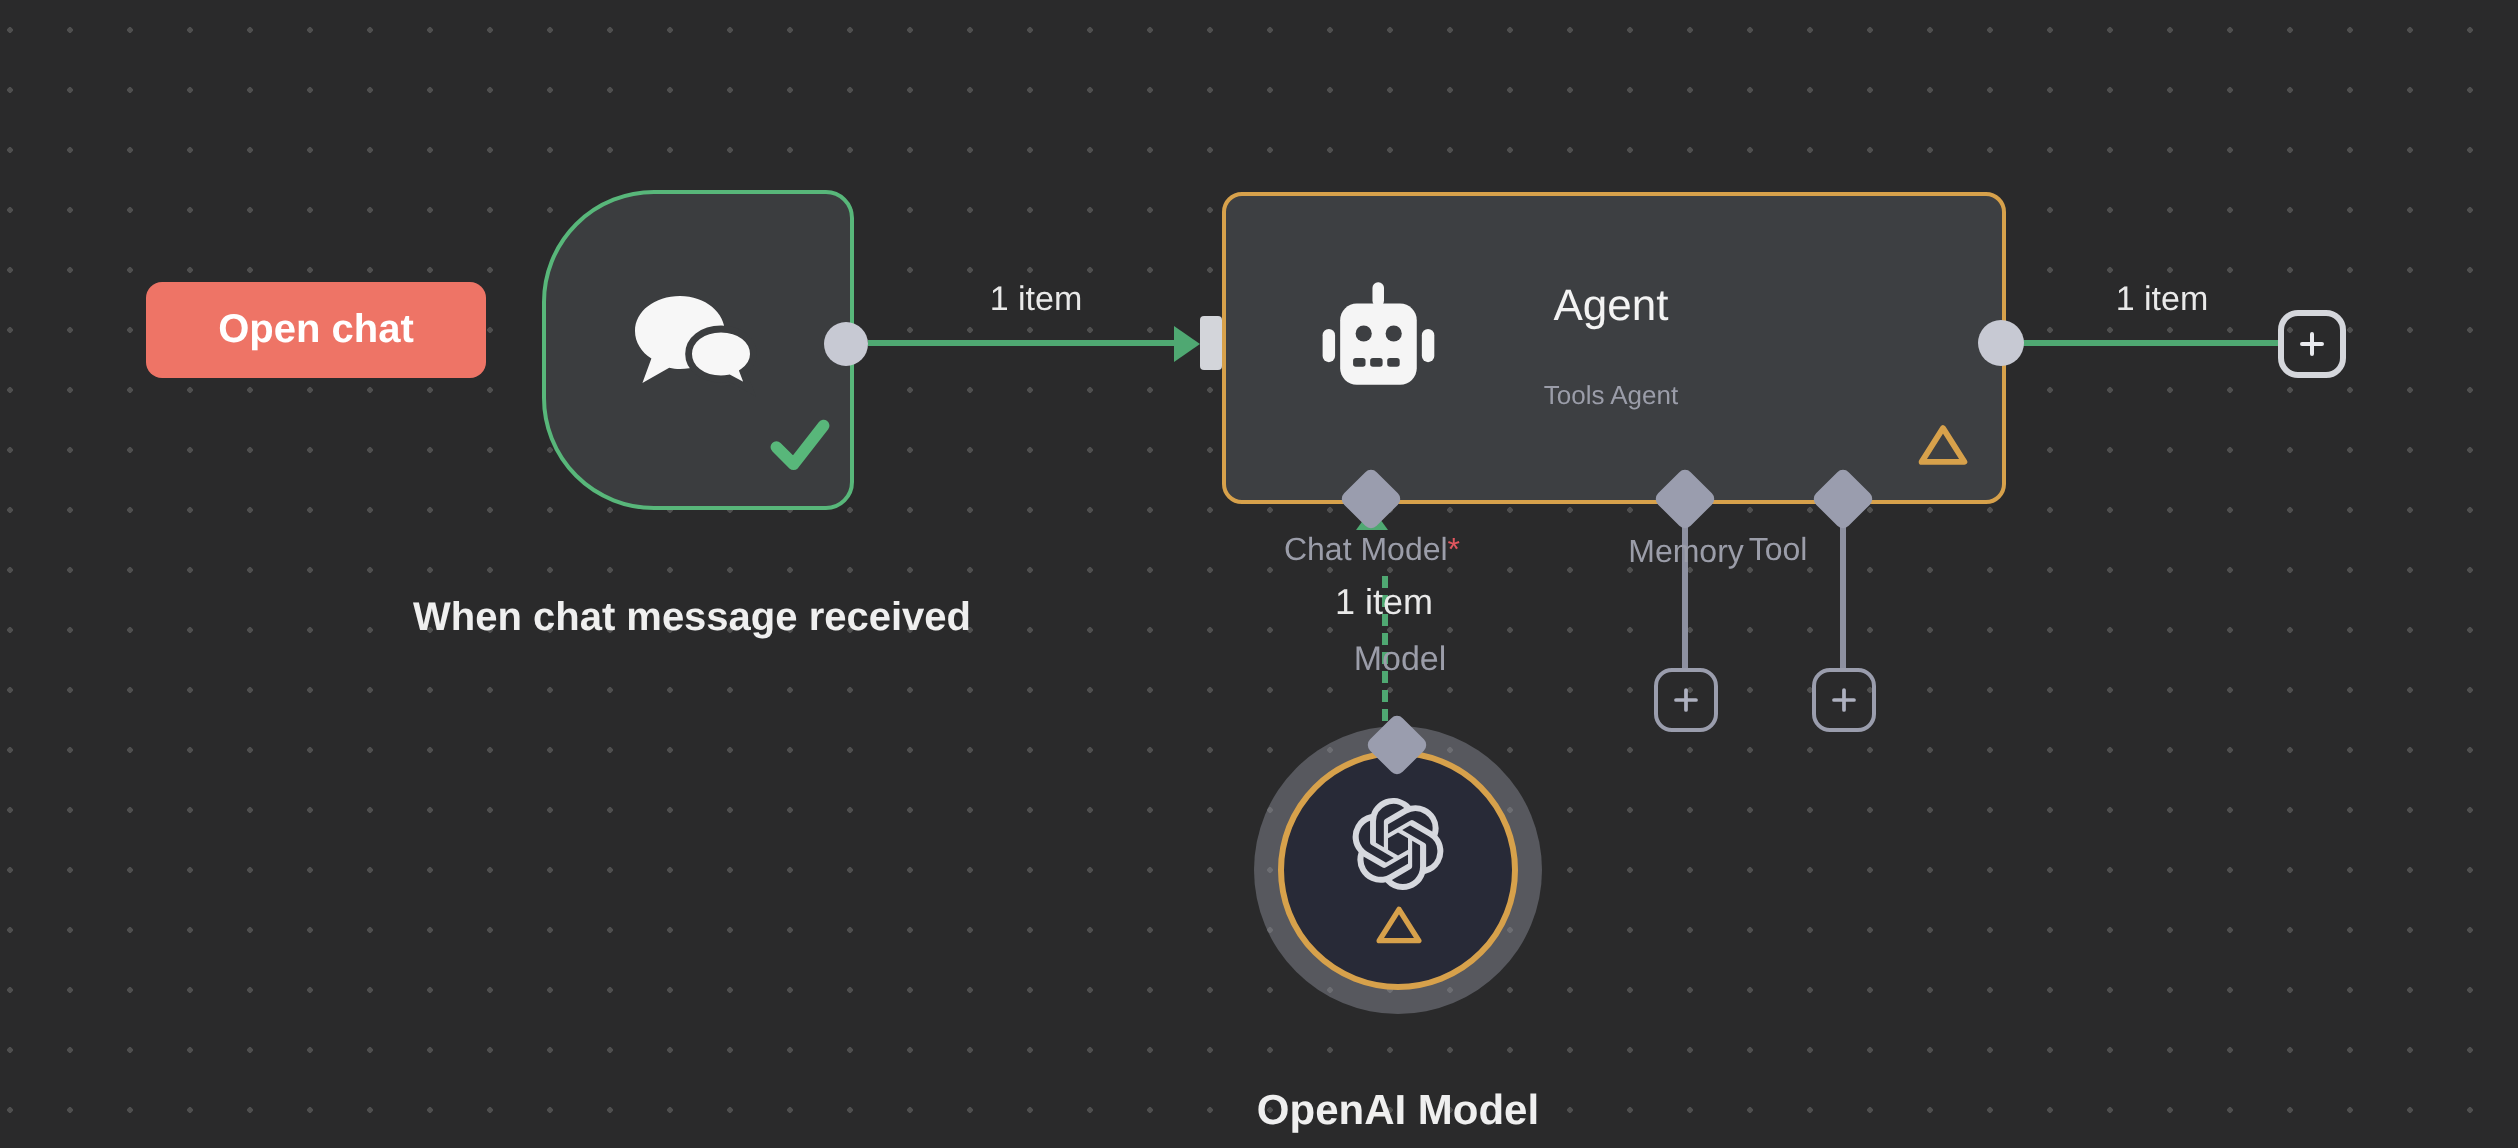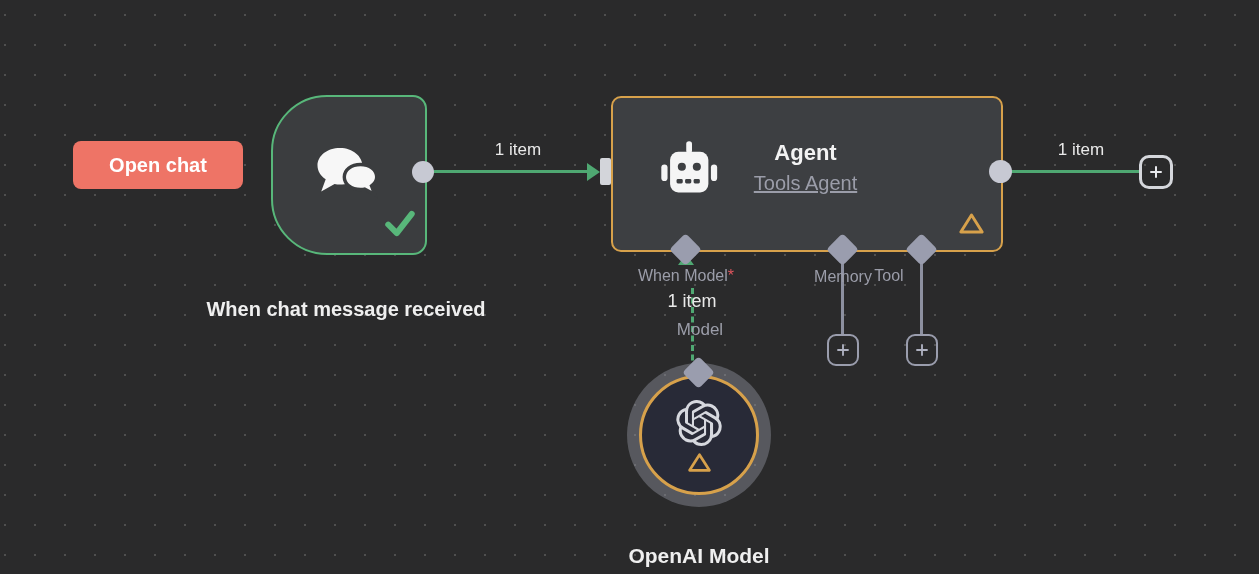--- a/index.html
+++ b/index.html
@@ -31,22 +31,22 @@
   .arrow-up{width:0;height:0;border-left:8px solid transparent;border-right:8px solid transparent;
     border-bottom:11px solid #4fa872;z-index:1;}
   .count-label{color:#e9e9e9;font-size:17px;text-align:center;width:100px;z-index:3;}
   .dash-v{width:0;border-left:3px dashed #4fa872;z-index:1;}
   .subline-v{width:3px;background:#8d90a0;z-index:1;}
   
   .agent-node{left:611px;top:96px;width:388px;height:152px;background:#3d3f42;
     border:2.5px solid #d7a14b;border-radius:10px;z-index:2;}
   .agent-icon{position:absolute;left:46px;top:42px;}
   .agent-text{position:absolute;left:95px;top:42px;width:195px;text-align:center;}
-  .agent-title{color:#f3f3f3;font-size:22px;font-weight:700;}
-  .agent-subtitle{color:#9b9da9;font-size:20px;margin-top:6px;text-decoration:underline;}
+  .agent-title{color:#f3f3f3;font-size:22px;font-weight:400;}
+  .agent-subtitle{color:#9b9da9;font-size:13px;margin-top:24px;}
   .warning-badge{position:absolute;right:16px;bottom:11px;}
   
   .port-label{color:#9b9da9;font-size:16px;text-align:center;z-index:3;}
   .required-star{color:#e0565e;}
   
   .plus-btn{display:flex;align-items:center;justify-content:center;background:transparent;
     cursor:pointer;z-index:4;box-sizing:border-box;}
   .plus-sub{width:32px;height:32px;border:2.5px solid #9a9dad;border-radius:9px;color:#aeb1c0;}
   .plus-end{left:1139px;top:155px;width:34px;height:34px;border:3px solid #d5d7dc;border-radius:10px;color:#e9eaee;}
   
@@ -114,21 +114,21 @@
       </svg>
     </span>
   </div>
   <div class="abs handle-circle" style="left:989px;top:160px;width:23px;height:23px;"></div>
 
   <div class="abs diamond" style="left:674px;top:238px;"></div>
   <div class="abs diamond" style="left:831px;top:238px;"></div>
   <div class="abs diamond" style="left:910px;top:238px;"></div>
 
   <div class="abs port-label" style="left:616px;top:267px;width:140px;">
-    <span>When Model</span><span class="required-star">*</span>
+    <span>Chat Model</span><span class="required-star">*</span>
   </div>
   <div class="abs port-label" style="left:793px;top:268px;width:100px;">Memory</div>
   <div class="abs port-label" style="left:854px;top:267px;width:70px;">Tool</div>
 
   <div class="abs arrow-up" style="left:678px;top:254px;"></div>
   <div class="abs dash-v" style="left:691px;top:288px;height:82px;"></div>
   <div class="abs count-label" style="left:642px;top:291px;font-size:18px;">1 item</div>
   <div class="abs count-label muted" style="left:650px;top:320px;text-align:center;">Model</div>
 
   <div class="abs subline-v" style="left:841px;top:261px;height:74px;"></div>

